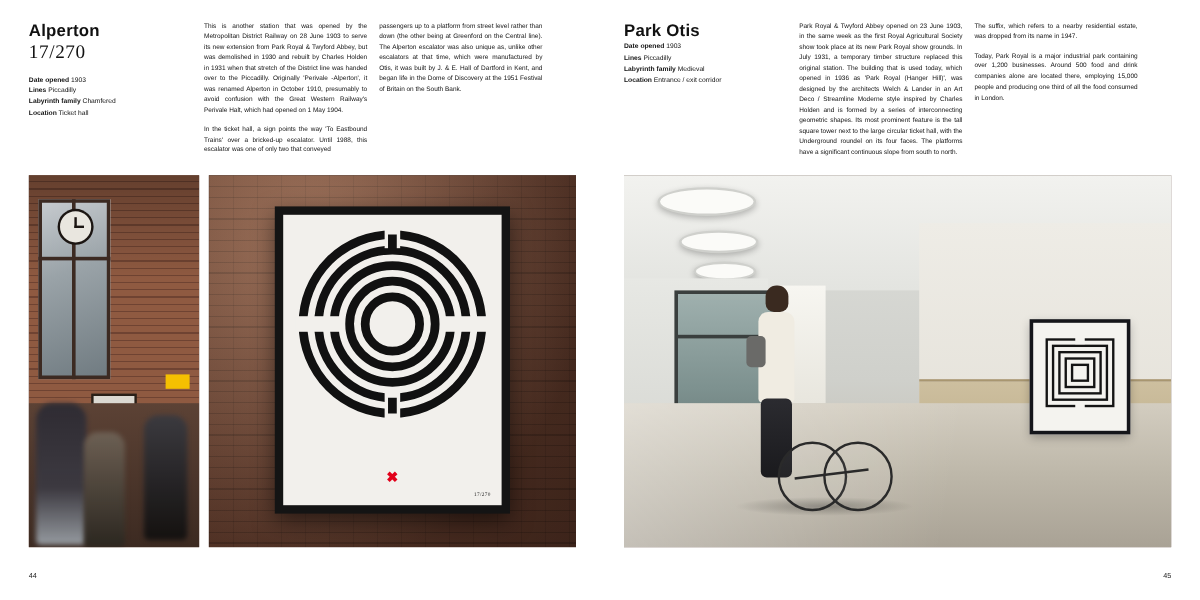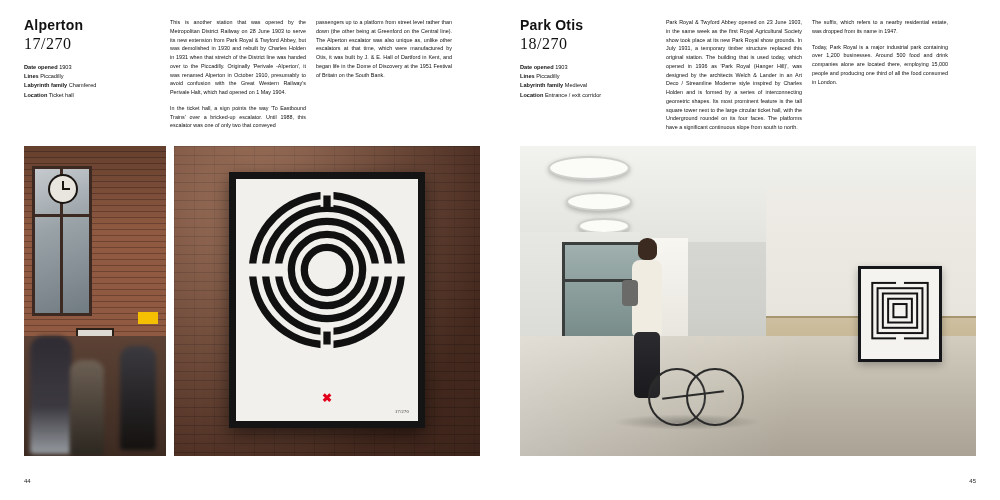--- a/index.html
+++ b/index.html
@@ -413,21 +413,20 @@
 
     <div class="folio folio-left">44</div>
   </div>
 
   <div class="page page-right">
 
     <div class="textzone">
 
       <div class="col-meta">
         <h1 class="station-name">Park Otis</h1>
-        <div class="station-num">18/270</div>
 
         <div class="meta-list">
           <div class="meta-row">
             <span class="meta-label">Date opened</span>
             <span class="meta-val">1903</span>
           </div>
           <div class="meta-row">
             <span class="meta-label">Lines</span>
             <span class="meta-val">Piccadilly</span>
           </div>

